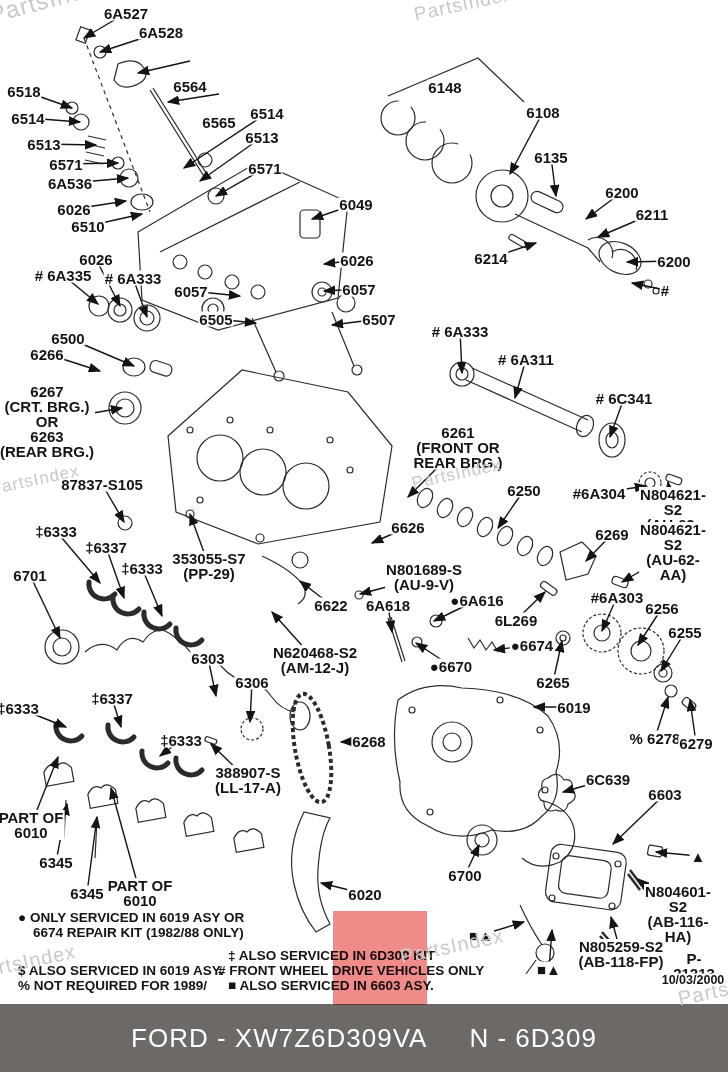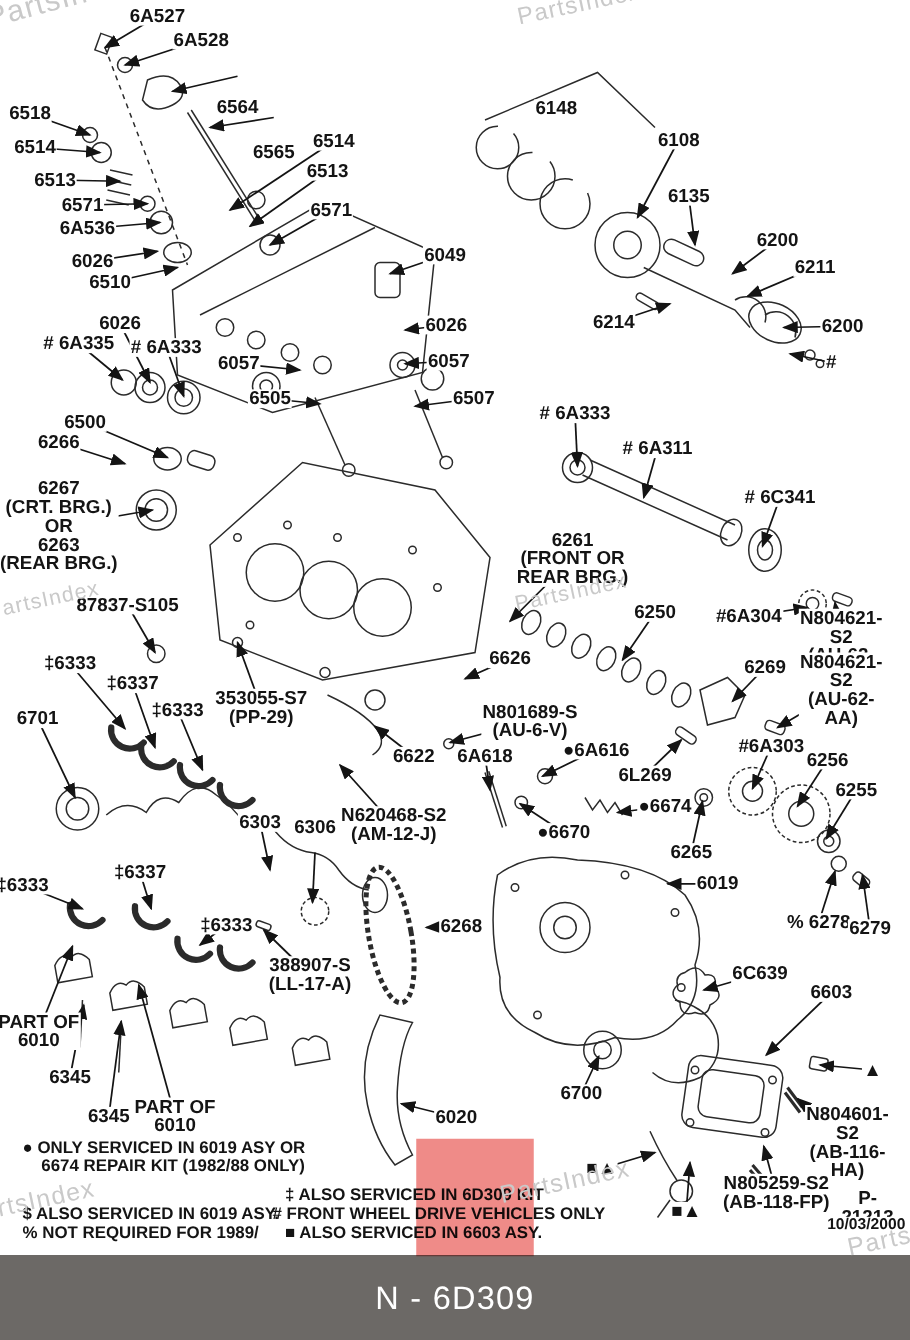--- a/index.html
+++ b/index.html
@@ -348,38 +348,38 @@
       <div class="callout" style="left: 673px; top: 552px;">N804621-S2
 (AU-62-AA)</div>
       <div class="callout" style="left: 408px; top: 527px;">6626</div>
       <div class="callout" style="left: 56px; top: 531px;">‡6333</div>
       <div class="callout" style="left: 106px; top: 547px;">‡6337</div>
       <div class="callout" style="left: 142px; top: 568px;">‡6333</div>
       <div class="callout" style="left: 30px; top: 575px;">6701</div>
       <div class="callout" style="left: 209px; top: 566px;">353055-S7
 (PP-29)</div>
       <div class="callout" style="left: 424px; top: 577px;">N801689-S
-(AU-6-V)</div>
+(AU-9-V)</div>
       <div class="callout" style="left: 331px; top: 605px;">6622</div>
       <div class="callout" style="left: 388px; top: 605px;">6A618</div>
       <div class="callout" style="left: 477px; top: 600px;">●6A616</div>
       <div class="callout" style="left: 516px; top: 620px;">6L269</div>
       <div class="callout" style="left: 532px; top: 645px;">●6674</div>
       <div class="callout" style="left: 315px; top: 660px;">N620468-S2
 (AM-12-J)</div>
       <div class="callout" style="left: 451px; top: 666px;">●6670</div>
       <div class="callout" style="left: 553px; top: 682px;">6265</div>
       <div class="callout" style="left: 617px; top: 597px;">#6A303</div>
       <div class="callout" style="left: 662px; top: 608px;">6256</div>
       <div class="callout" style="left: 685px; top: 632px;">6255</div>
       <div class="callout" style="left: 655px; top: 738px;">% 6278</div>
       <div class="callout" style="left: 696px; top: 743px;">6279</div>
       <div class="callout" style="left: 574px; top: 707px;">6019</div>
       <div class="callout" style="left: 208px; top: 658px;">6303</div>
-      <div class="callout" style="left: 252px; top: 662px;">6306</div>
+      <div class="callout" style="left: 252px; top: 682px;">6306</div>
       <div class="callout" style="left: 18px; top: 708px;">‡6333</div>
       <div class="callout" style="left: 112px; top: 698px;">‡6337</div>
       <div class="callout" style="left: 181px; top: 740px;">‡6333</div>
       <div class="callout" style="left: 248px; top: 780px;">388907-S
 (LL-17-A)</div>
       <div class="callout" style="left: 369px; top: 741px;">6268</div>
       <div class="callout" style="left: 31px; top: 825px;">PART OF
 6010</div>
       <div class="callout" style="left: 56px; top: 862px;">6345</div>
       <div class="callout" style="left: 87px; top: 893px;">6345</div>
@@ -412,16 +412,17 @@
 
   <span class="watermark" style="left:-14px;top:2px;font-size:24px;transform:rotate(-15deg);">PartsIndex</span>
   <span class="watermark" style="left:412px;top:4px;font-size:19px;transform:rotate(-12deg);">PartsIndex</span>
   <span class="watermark" style="left:-12px;top:480px;font-size:17px;transform:rotate(-12deg);">PartsIndex</span>
   <span class="watermark" style="left:410px;top:474px;font-size:17px;transform:rotate(-12deg);">PartsIndex</span>
   <span class="watermark" style="left:-30px;top:962px;font-size:20px;transform:rotate(-12deg);">PartsIndex</span>
   <span class="watermark" style="left:398px;top:946px;font-size:20px;transform:rotate(-12deg);">PartsIndex</span>
   <span class="watermark" style="left:676px;top:988px;font-size:20px;transform:rotate(-12deg);">PartsIndex</span>
 
   <div id="footer-bar" style="background: rgb(108, 105, 102);">
+    <span>FORD - XW7Z6D309VA</span>
     <span>N - 6D309</span>
   </div>
 
 </div>
 
 </body></html>

